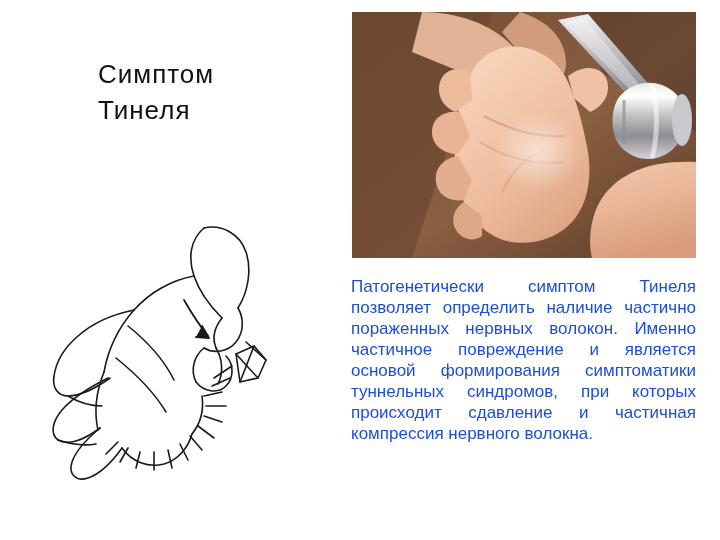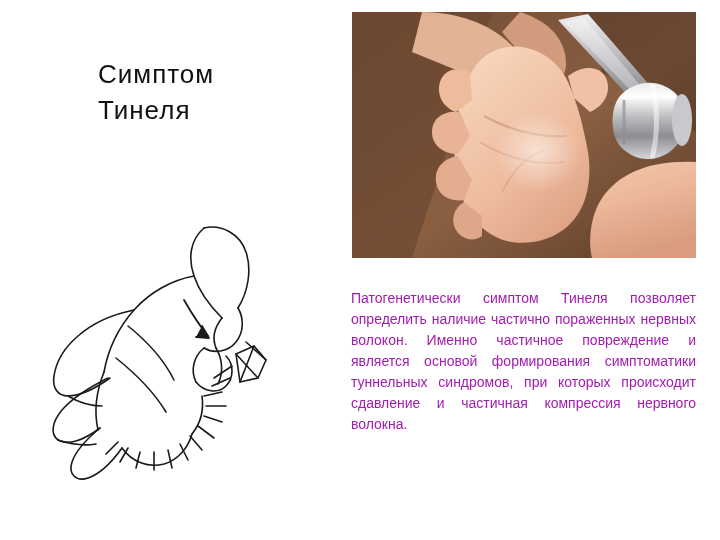--- a/index.html
+++ b/index.html
@@ -45,25 +45,25 @@
     height: 246px;
     overflow: hidden;
     background: #8d6347;
   }
   .photo svg { display: block; }
 
   
   .body-text {
     position: absolute;
     left: 351px;
-    top: 288px;
+    top: 276px;
     width: 345px;
-    font-size: 14px;
+    font-size: 17px;
     line-height: 21px;
-    color: #a21caf;
+    color: #1d4ed8;
     text-align: justify;
     text-justify: inter-word;
   }
 
   
   .drawing {
     position: absolute;
     left: 8px;
     top: 196px;
     width: 330px;

